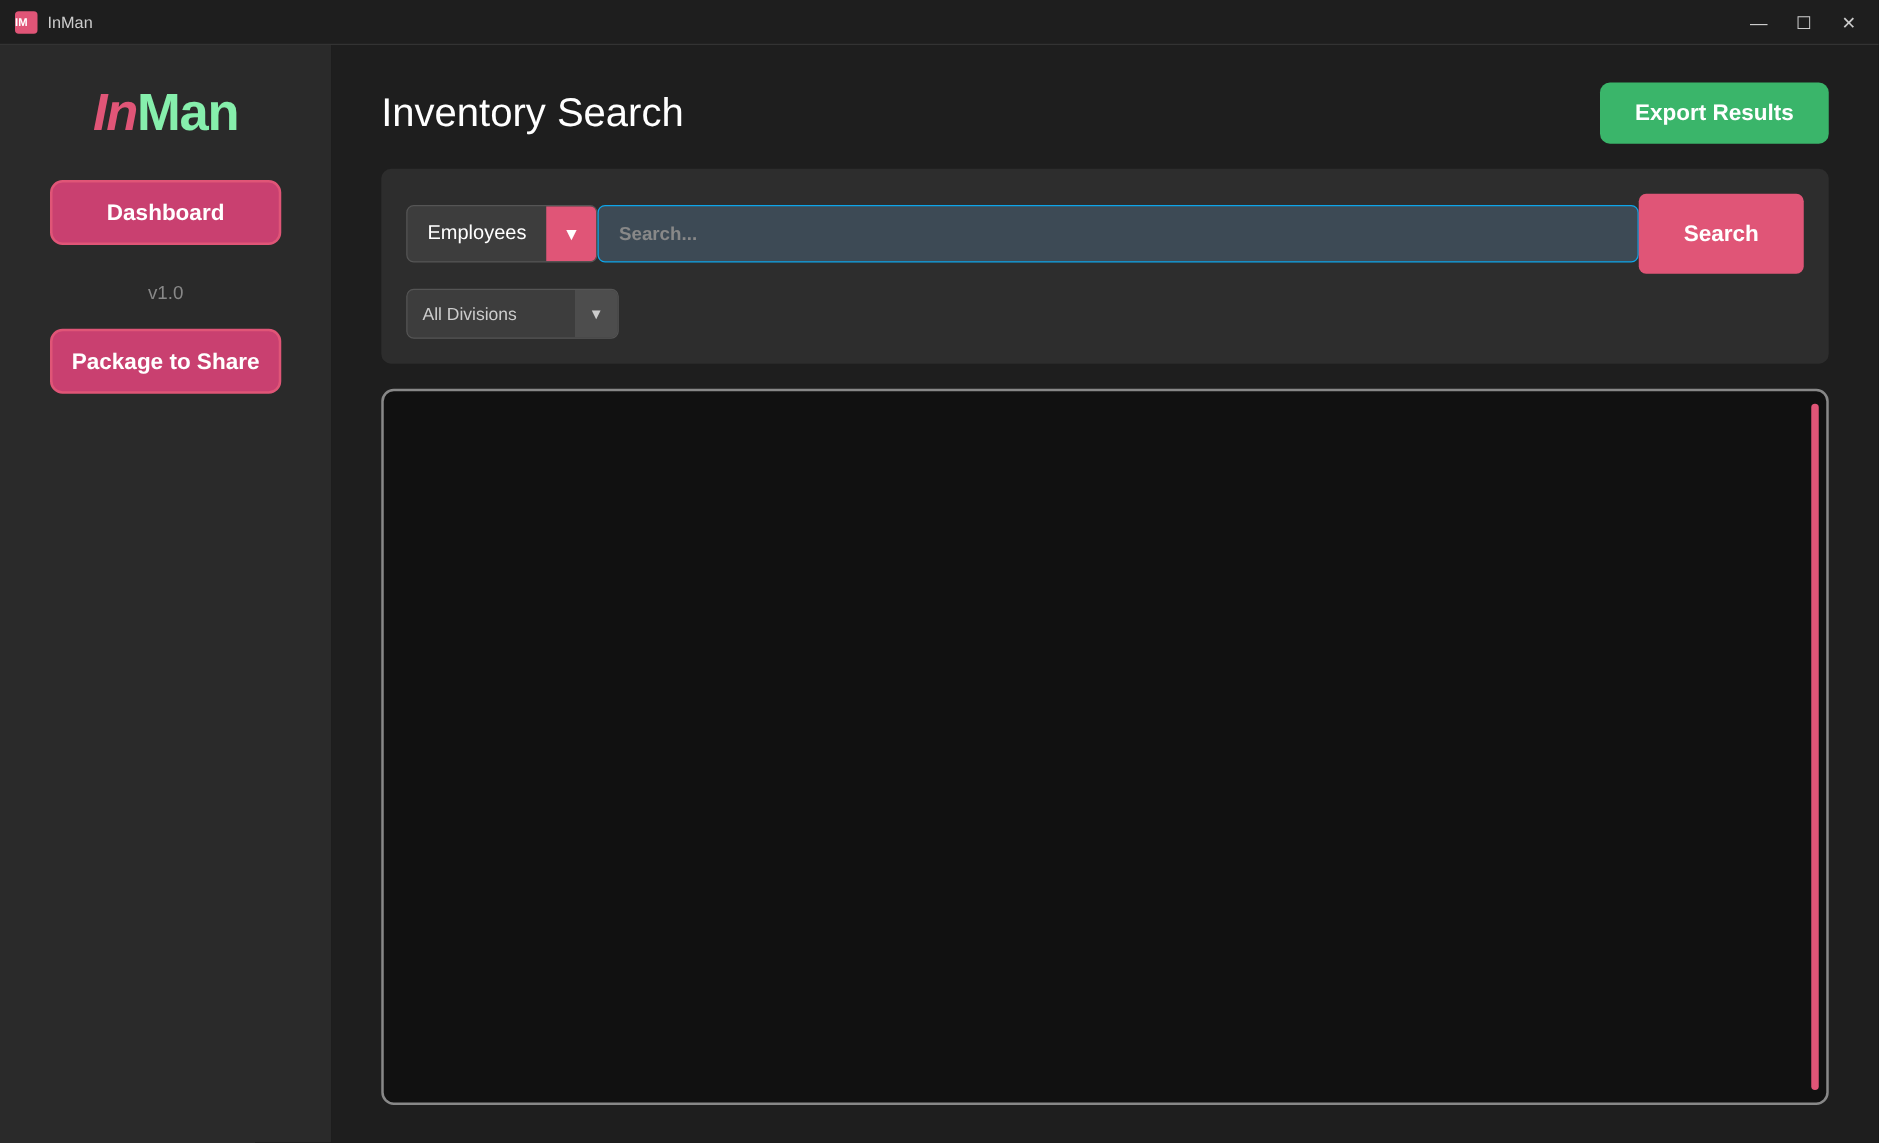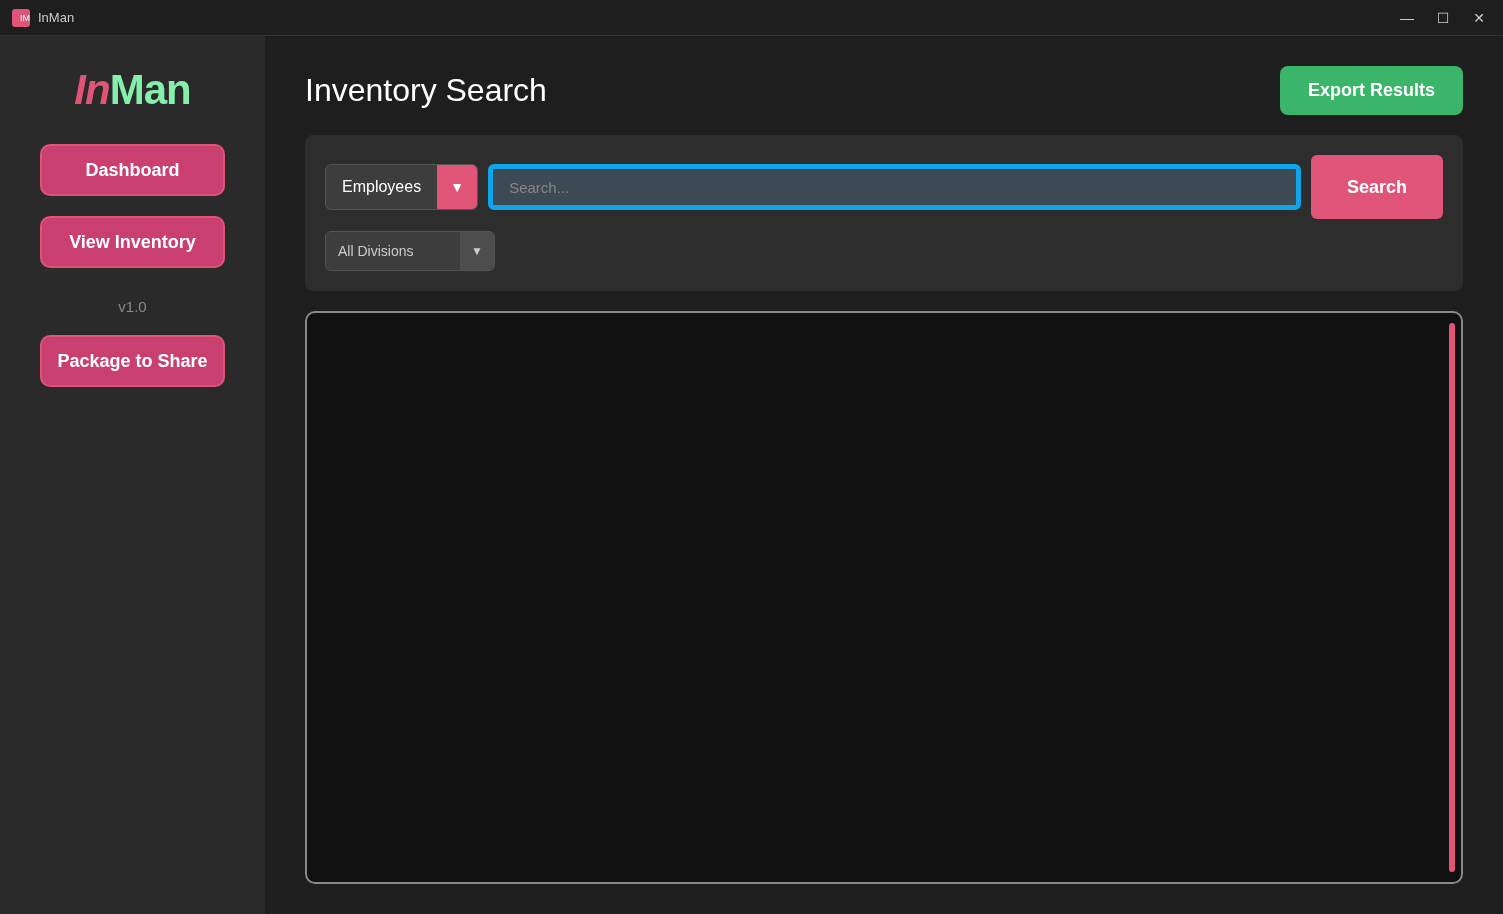--- a/index.html
+++ b/index.html
@@ -30,23 +30,23 @@
       gap: 8px;
     }
 
     .titlebar-logo {
       width: 18px;
       height: 18px;
       background: #e05577;
       border-radius: 3px;
       display: flex;
       align-items: center;
-      justify-content: flex-end;
+      justify-content: flex-start;
       font-size: 9px;
-      font-weight: normal;
+      font-weight: bold;
       color: white;
     }
 
     .titlebar-title {
       font-size: 13px;
       color: #cccccc;
     }
 
     .titlebar-controls {
       display: flex;
@@ -160,21 +160,20 @@
       background: #2d2d2d;
       border-radius: 8px;
       padding: 20px;
       display: flex;
       flex-direction: column;
       gap: 12px;
     }
 
     .search-row {
       display: flex;
-      gap: 10px;
       align-items: center;
     }
 
     .category-dropdown {
       display: flex;
       align-items: center;
       background: #3d3d3d;
       border: 1px solid #555;
       border-radius: 6px;
       overflow: hidden;
@@ -197,26 +196,27 @@
       justify-content: center;
       cursor: pointer;
       color: white;
       font-size: 14px;
     }
 
     .search-input {
       flex: 1;
       height: 46px;
       background: #3d4a55;
-      border: 5px solid #0ea5e9;
+      border: 1px solid #0ea5e9;
       border-radius: 6px;
       color: #aaaaaa;
       font-size: 15px;
       padding: 0 16px;
       outline: none;
+      font-weight: bold;
     }
 
     .search-input::placeholder {
       color: #888888;
     }
 
     .search-btn {
       height: 64px;
       background: #e05577;
       border: none;
@@ -295,21 +295,20 @@
   </div>
 </div>
 
 <div class="app-container">
 
   <div class="sidebar">
     <div class="logo">
       <span class="logo-in">In</span><span class="logo-man">Man</span>
     </div>
     <button class="nav-btn">Dashboard</button>
-    <button class="nav-btn">View Inventory</button>
     <span class="version-text">v1.0</span>
     <button class="nav-btn">Package to Share</button>
   </div>
 
   <div class="main-content">
 
     <div class="header-row">
       <h1 class="page-title">Inventory Search</h1>
       <button class="export-btn">Export Results</button>
     </div>

